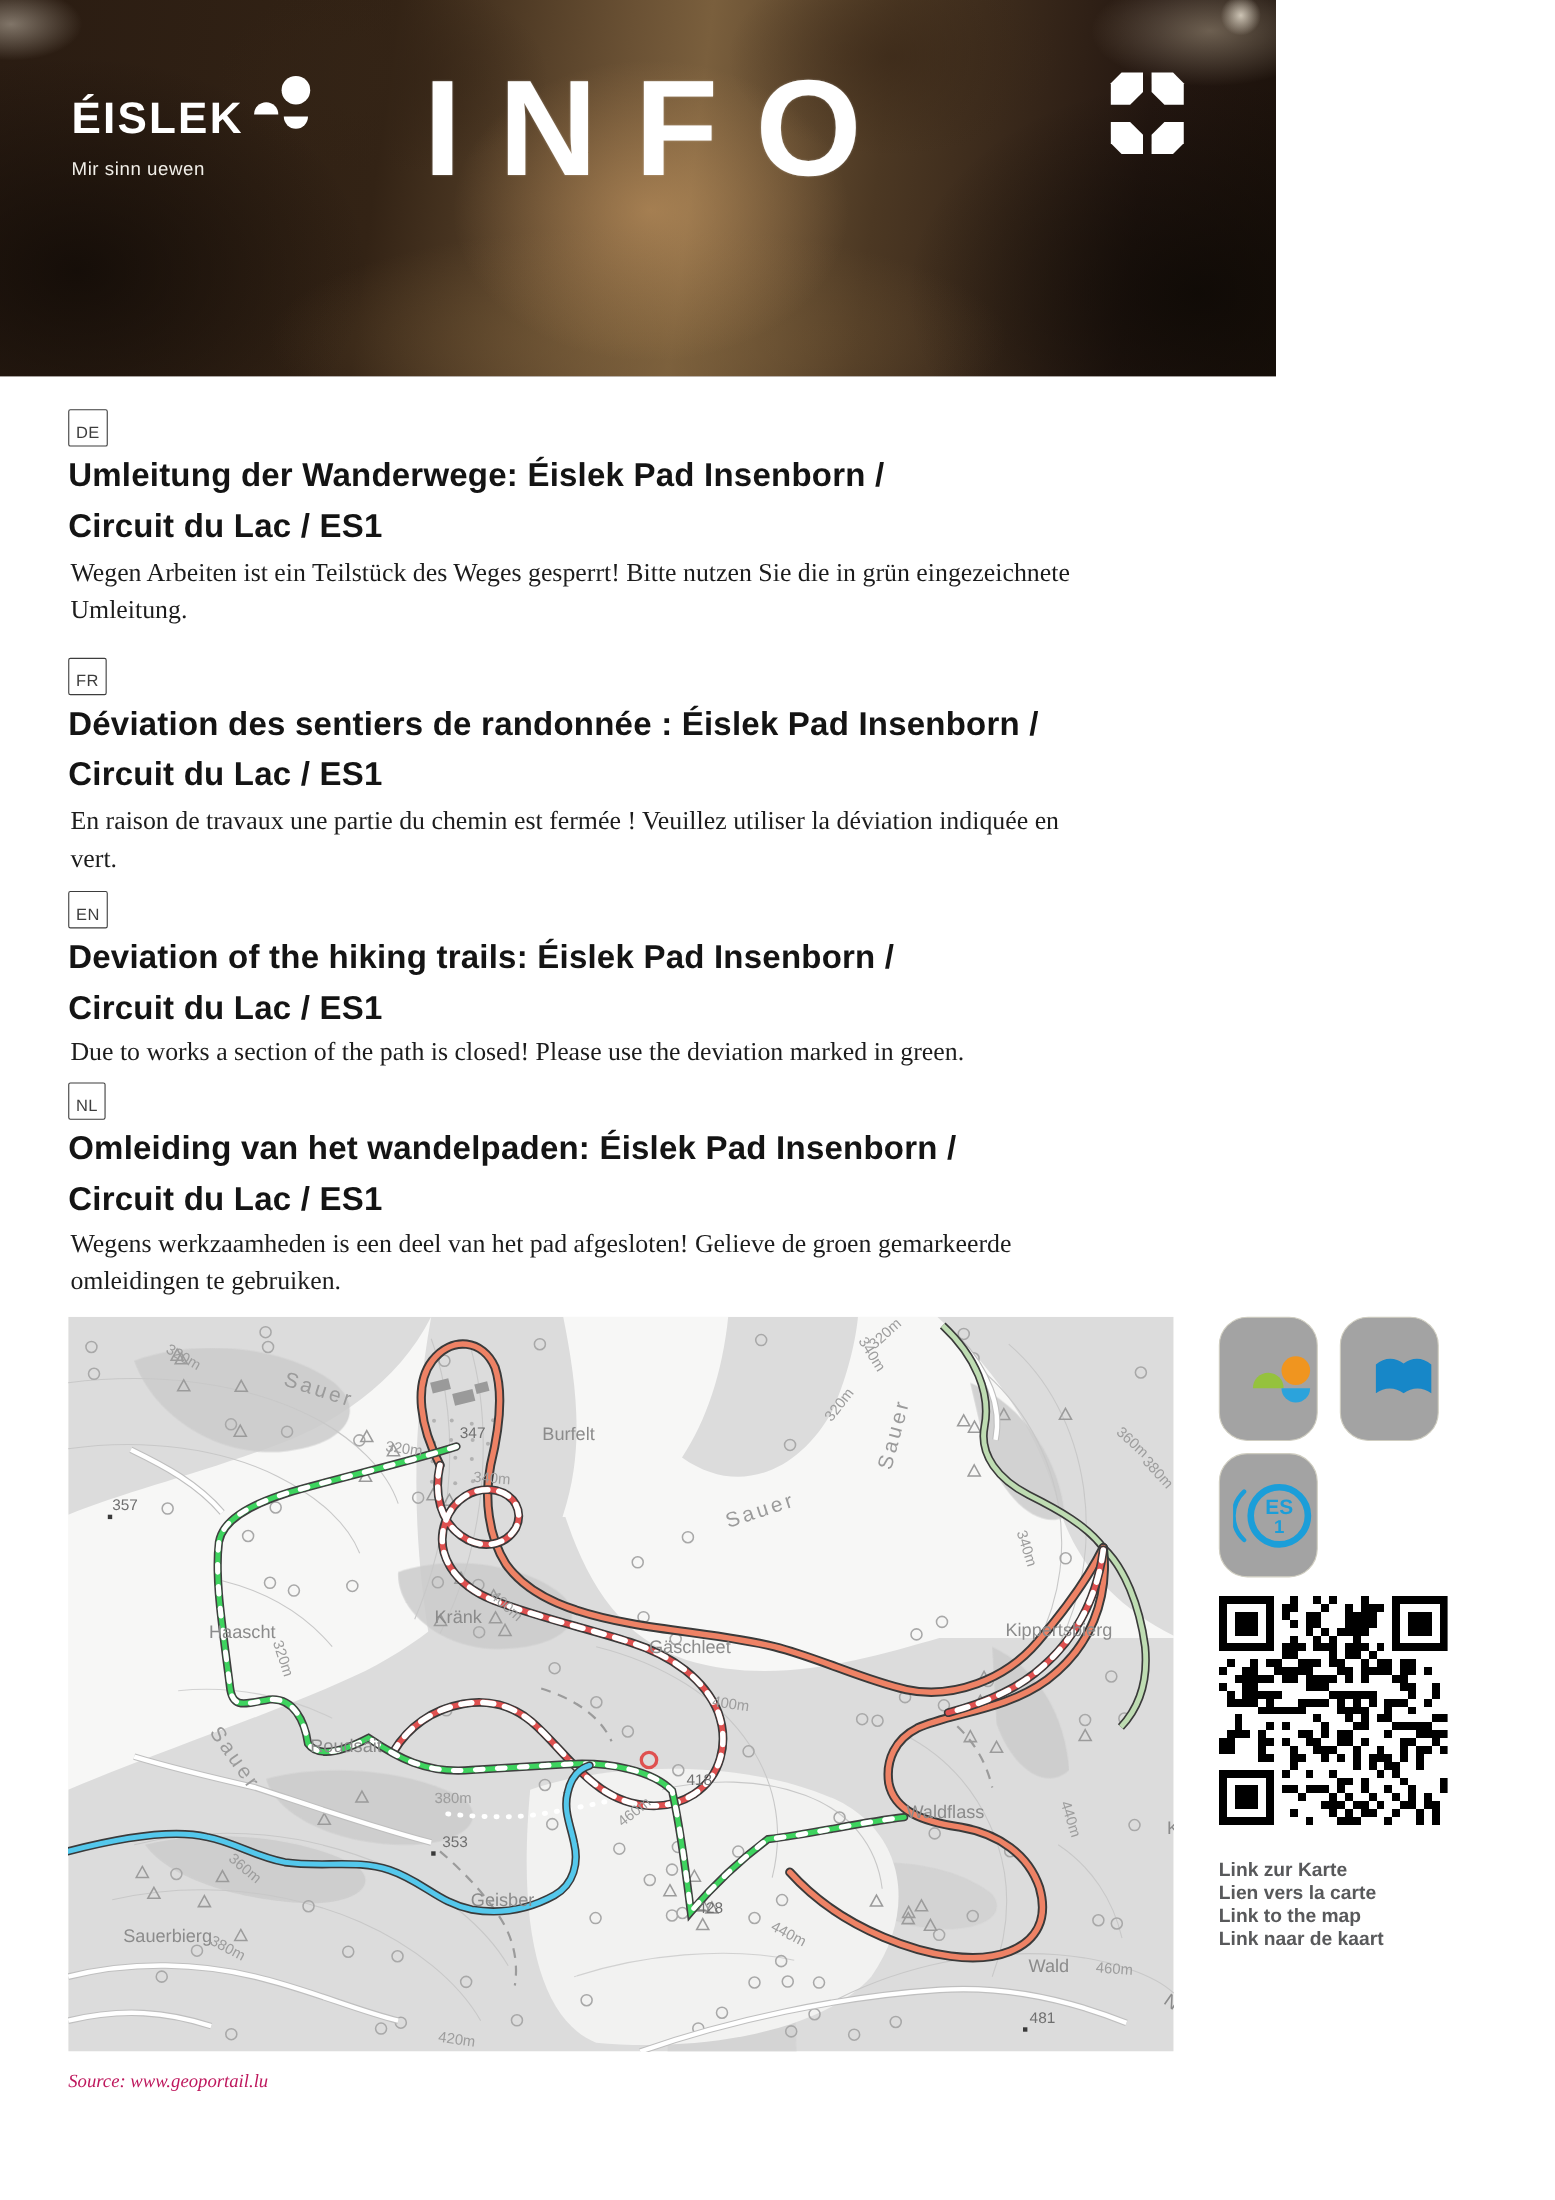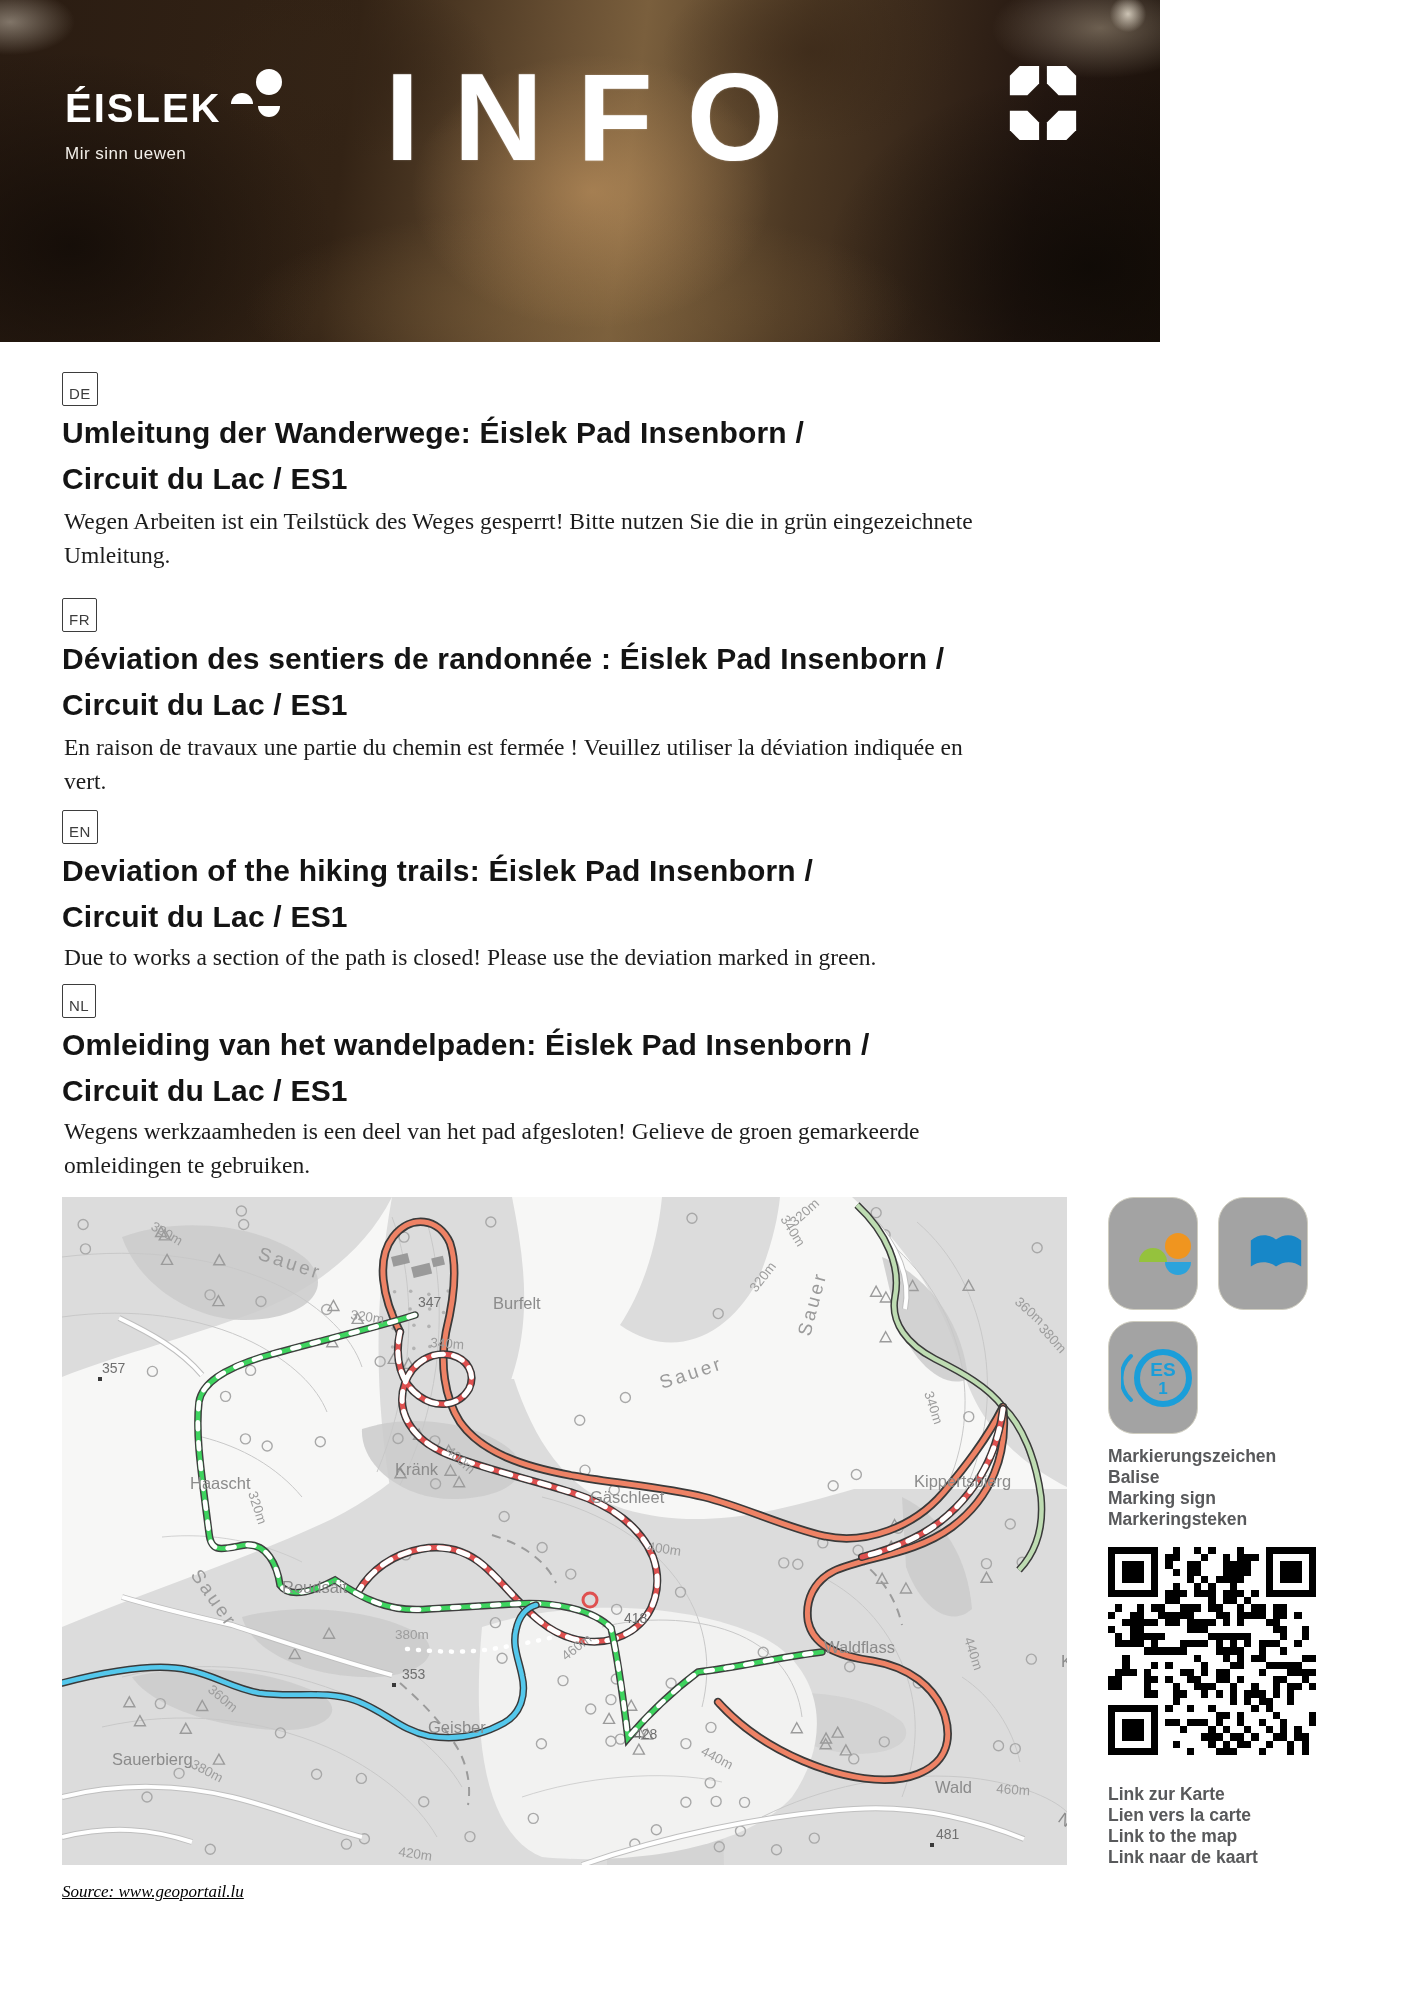--- a/index.html
+++ b/index.html
@@ -44,21 +44,21 @@
   .map-fig{position:absolute;left:62px;top:1197px;width:1005px;height:668px;margin:0;
     background:#f8f8f7;overflow:hidden;}
   .map-fig svg{display:block;}
   text.river{fill:#9b9b9b;font-size:19px;letter-spacing:3px;}
   text.place{fill:#8b8b8b;font-size:16.5px;}
   text.elev{fill:#9d9d9d;font-size:13.5px;}
   text.spot{fill:#6f6f6f;font-size:14px;}
 
   .source-line{position:absolute;left:62px;top:1882px;margin:0;
     font-family:"Liberation Serif","DejaVu Serif",serif;font-style:italic;
-    font-size:17px;color:#000000;text-decoration:underline;}
+    font-size:17px;color:#be185d;}
 
   
   .sidebar{position:absolute;left:1108px;top:1197px;width:246px;}
   .icon-row{display:flex;gap:20px;}
   .app-box{width:90px;height:113px;background:#a3a3a3;border:1px solid #cfcdc0;
     border-radius:26px;display:flex;align-items:center;justify-content:flex-end;box-sizing:border-box;}
   .es-box{margin-top:11px;}
   .label-block{margin-top:12px;font-size:17.5px;font-weight:700;color:#58595b;line-height:21px;}
   .label-block div{white-space:nowrap;}
   #qr-wrap{margin-top:17px;}
@@ -445,26 +445,20 @@
       </div>
     </div>
     <div class="app-box es-box">
       <svg width="76" height="72" viewBox="0 0 76 72">
         <path d="M10,14 A30,30 0 0 0 10,58" fill="none" stroke="#1b9ed9" stroke-width="4" stroke-linecap="round"></path>
         <circle cx="42" cy="36" r="26" fill="none" stroke="#1b9ed9" stroke-width="6"></circle>
         <text x="42" y="34" text-anchor="middle" font-size="19" font-weight="bold" fill="#1b9ed9" font-family="Liberation Sans, sans-serif">ES</text>
         <text x="42" y="52" text-anchor="middle" font-size="17" font-weight="bold" fill="#1b9ed9" font-family="Liberation Sans, sans-serif">1</text>
       </svg>
     </div>
-    <div class="label-block" id="marking-labels">
-        <div>Markierungszeichen</div>
-        <div>Balise</div>
-        <div>Marking sign</div>
-        <div>Markeringsteken</div>
-      </div>
     <div id="qr-wrap">
       <svg id="qr-svg" width="208" height="208" viewBox="0 0 29 29" shape-rendering="crispEdges">
           <rect x="9" y="0" width="1" height="1" fill="#000"></rect>
           <rect x="12" y="0" width="1" height="1" fill="#000"></rect>
           <rect x="14" y="0" width="1" height="1" fill="#000"></rect>
           <rect x="18" y="0" width="1" height="1" fill="#000"></rect>
           <rect x="8" y="1" width="1" height="1" fill="#000"></rect>
           <rect x="9" y="1" width="1" height="1" fill="#000"></rect>
           <rect x="13" y="1" width="1" height="1" fill="#000"></rect>
           <rect x="16" y="1" width="1" height="1" fill="#000"></rect>

